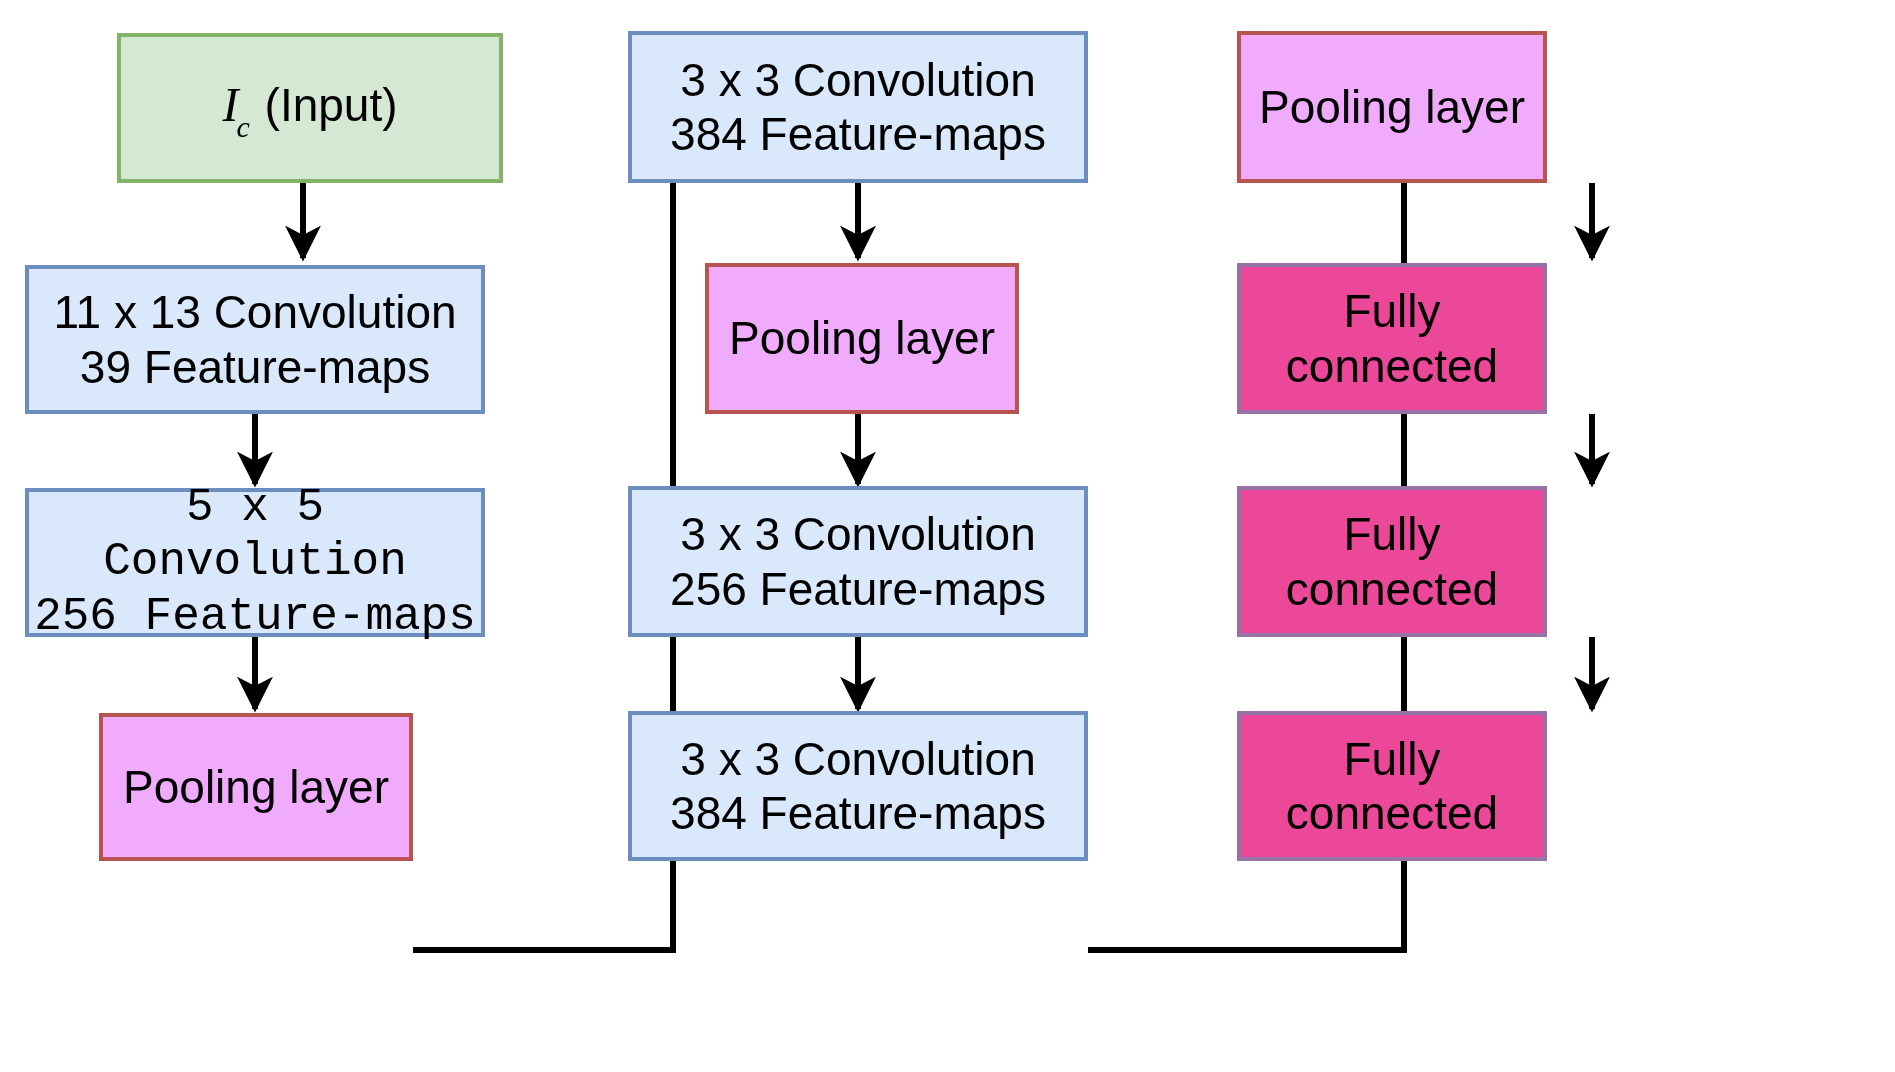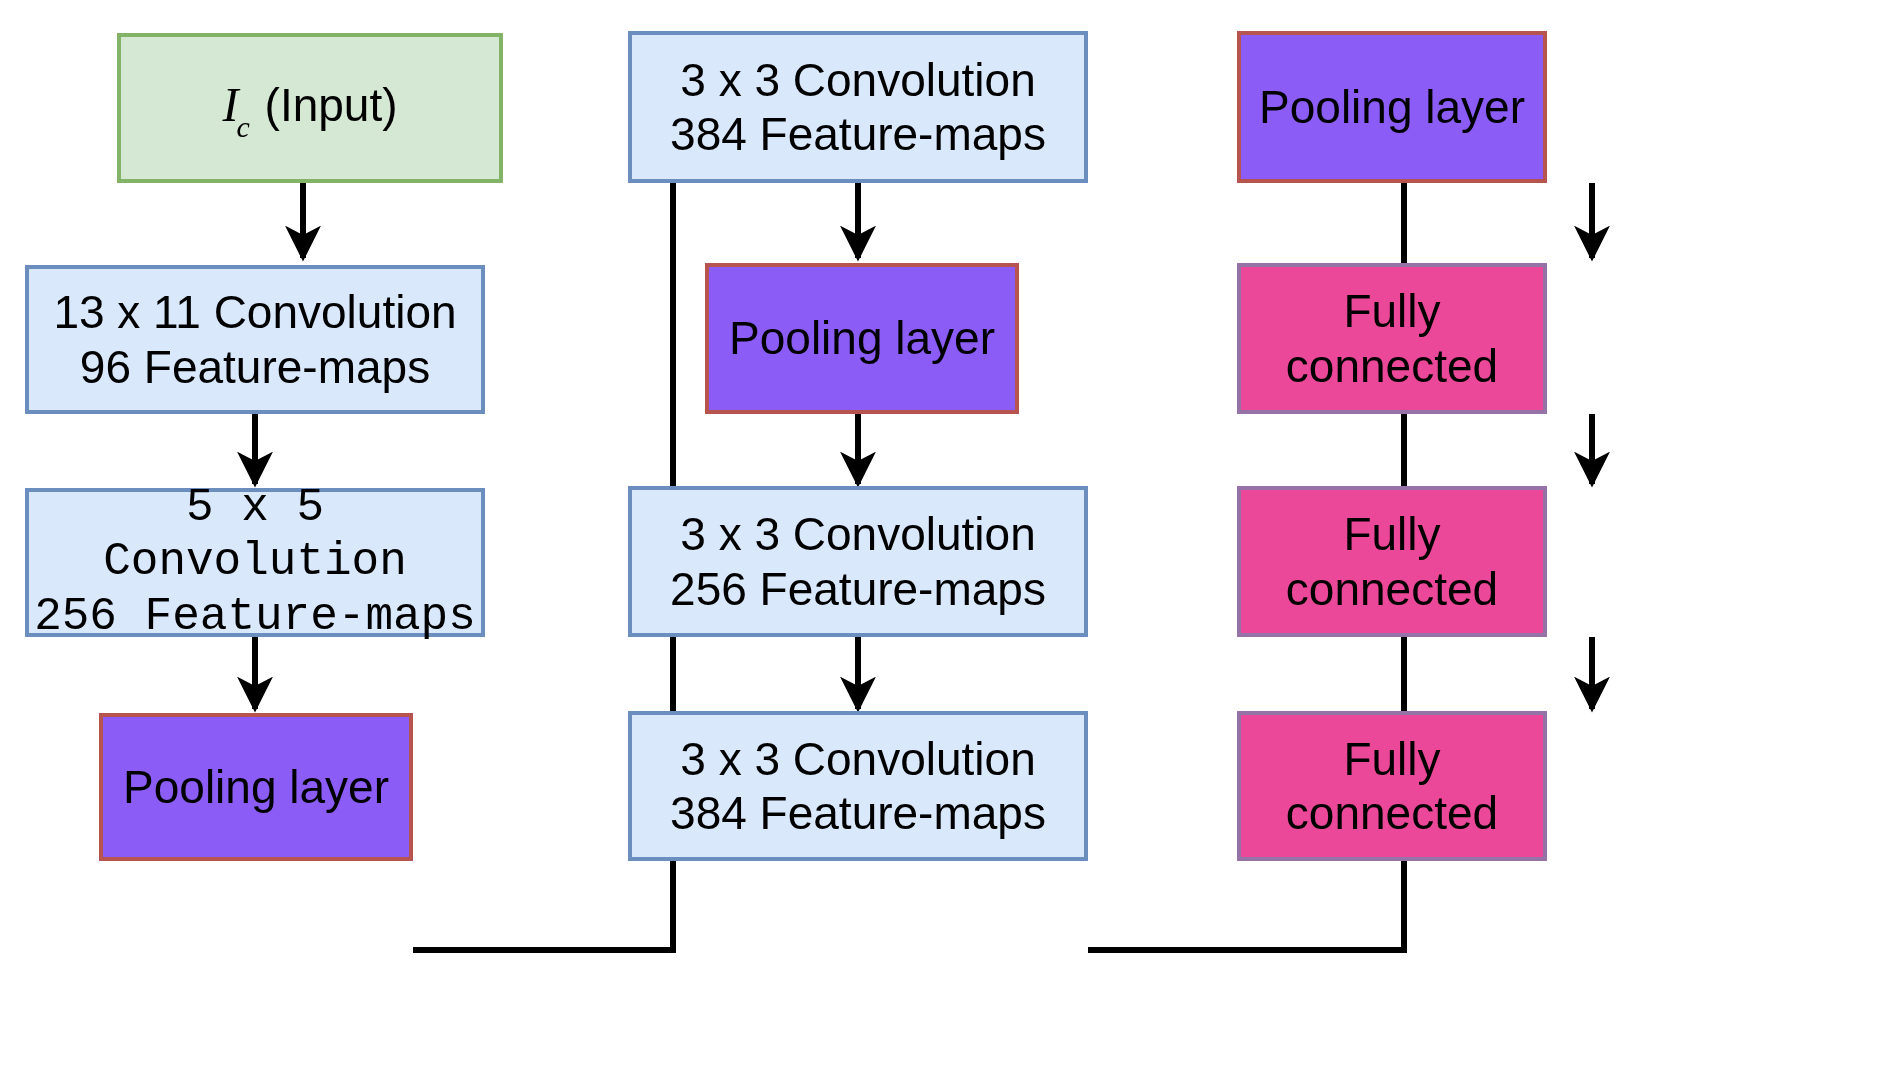--- a/index.html
+++ b/index.html
@@ -30,21 +30,21 @@
     color: #000000;
     font-size: 46px;
     line-height: 1.18;
     letter-spacing: 0px;
   }
   .node .line2 {
     display: block;
   }
   .node.green  { background: #d5e8d4; border-color: #82b366; }
   .node.blue   { background: #dae8fc; border-color: #6c8ebf; }
-  .node.red    { background: #8b5cf6; border-color: #b85450; }
+  .node.red    { background: #f0abfc; border-color: #b85450; }
   .node.purple { background: #ec4899; border-color: #9673a6; }
 
   .input-label .ital {
     font-family: "Liberation Serif", serif;
     font-style: italic;
     font-size: 48px;
   }
   .input-label .sub {
     font-family: "Liberation Serif", serif;
     font-style: italic;
@@ -94,22 +94,22 @@
     <line x1="1592" y1="637" x2="1592" y2="709" stroke="#000000" stroke-width="6" marker-end="url(#arrow)"></line>
   </svg>
 
   <div class="node green" style="left:117px; top:33px; width:386px; height:150px;">
     <span class="input-label">
       <span class="ital">I</span><span class="sub">c</span><span> (Input)</span>
     </span>
   </div>
 
   <div class="node blue" style="left:25px; top:265px; width:460px; height:149px;">
-    <span>13 x 11 Convolution</span>
-    <span class="line2">96 Feature-maps</span>
+    <span>11 x 13 Convolution</span>
+    <span class="line2">39 Feature-maps</span>
   </div>
 
   <div class="node blue" style="left:25px; top:488px; width:460px; height:149px;font-family:Liberation Mono, monospace;">
     <span>5 x 5 Convolution</span>
     <span class="line2">256 Feature-maps</span>
   </div>
 
   <div class="node red" style="left:99px; top:713px; width:314px; height:148px;">
     <span>Pooling layer</span>
   </div>

